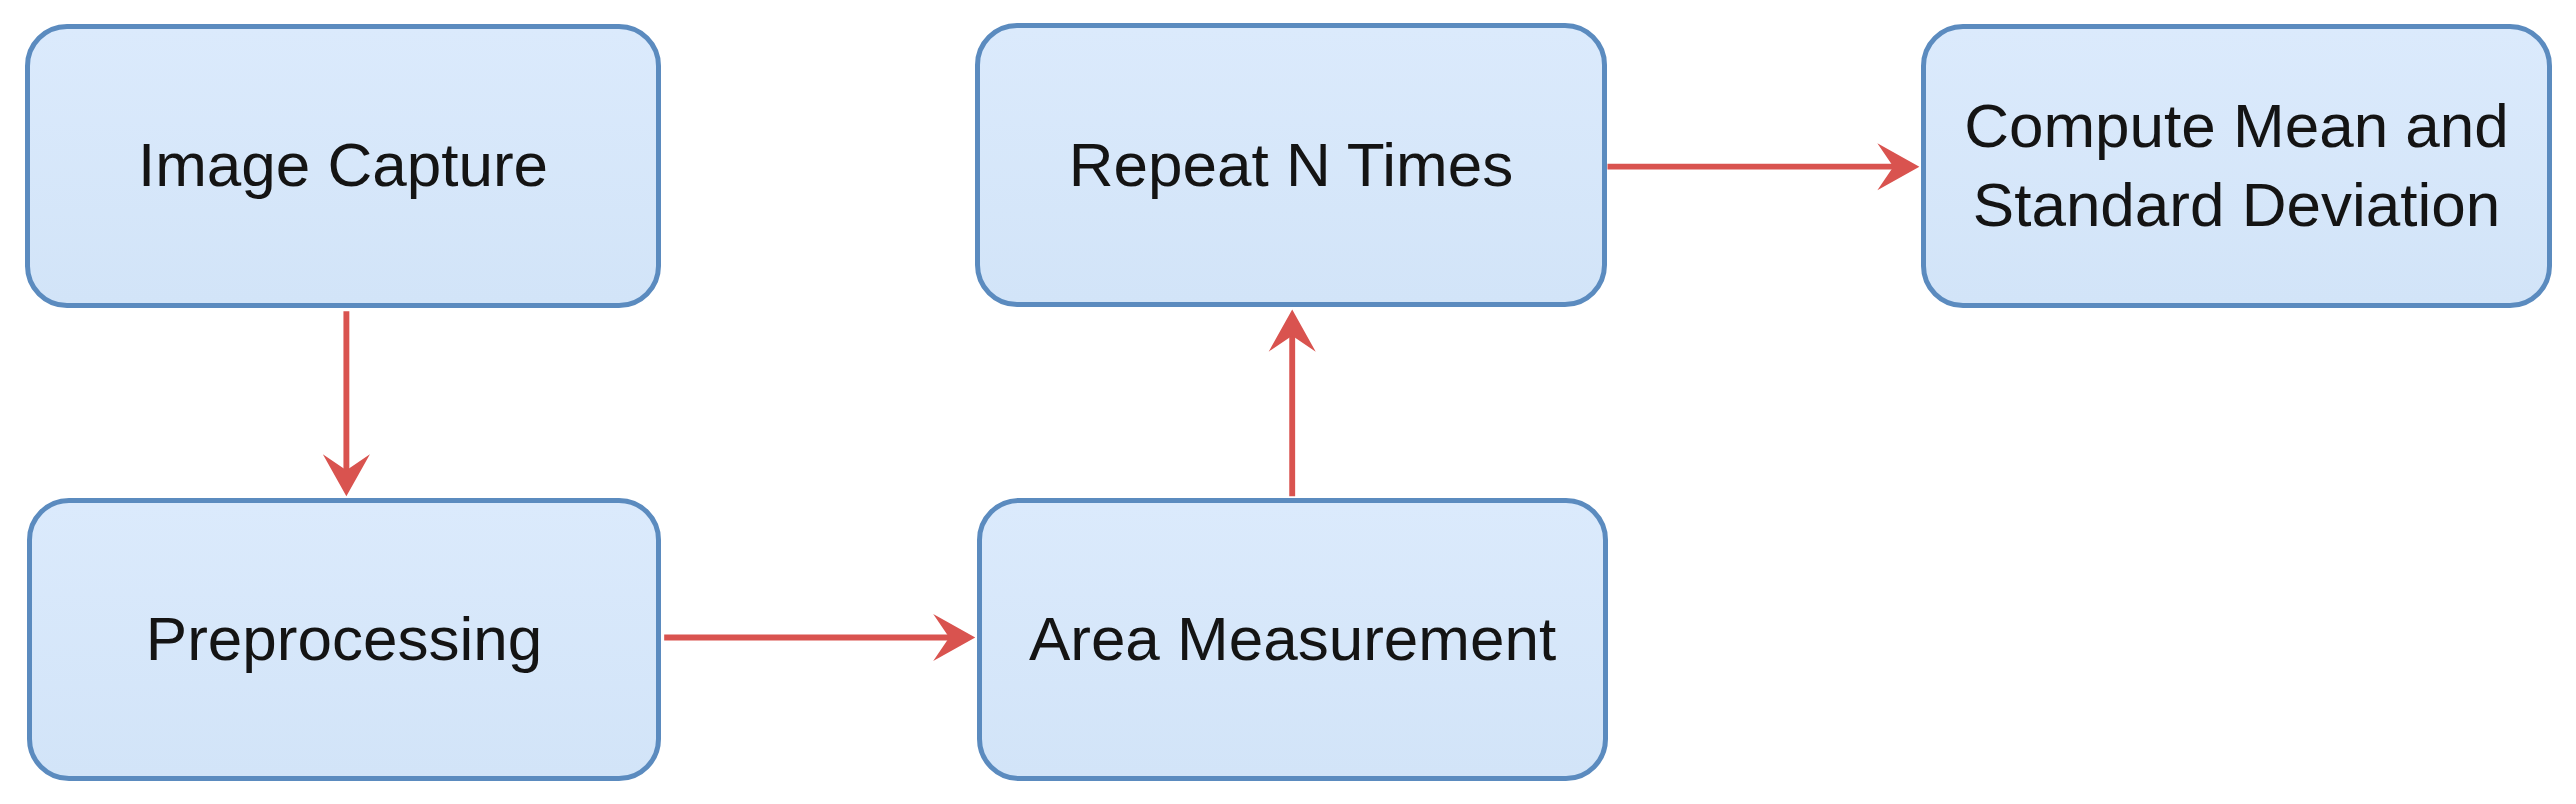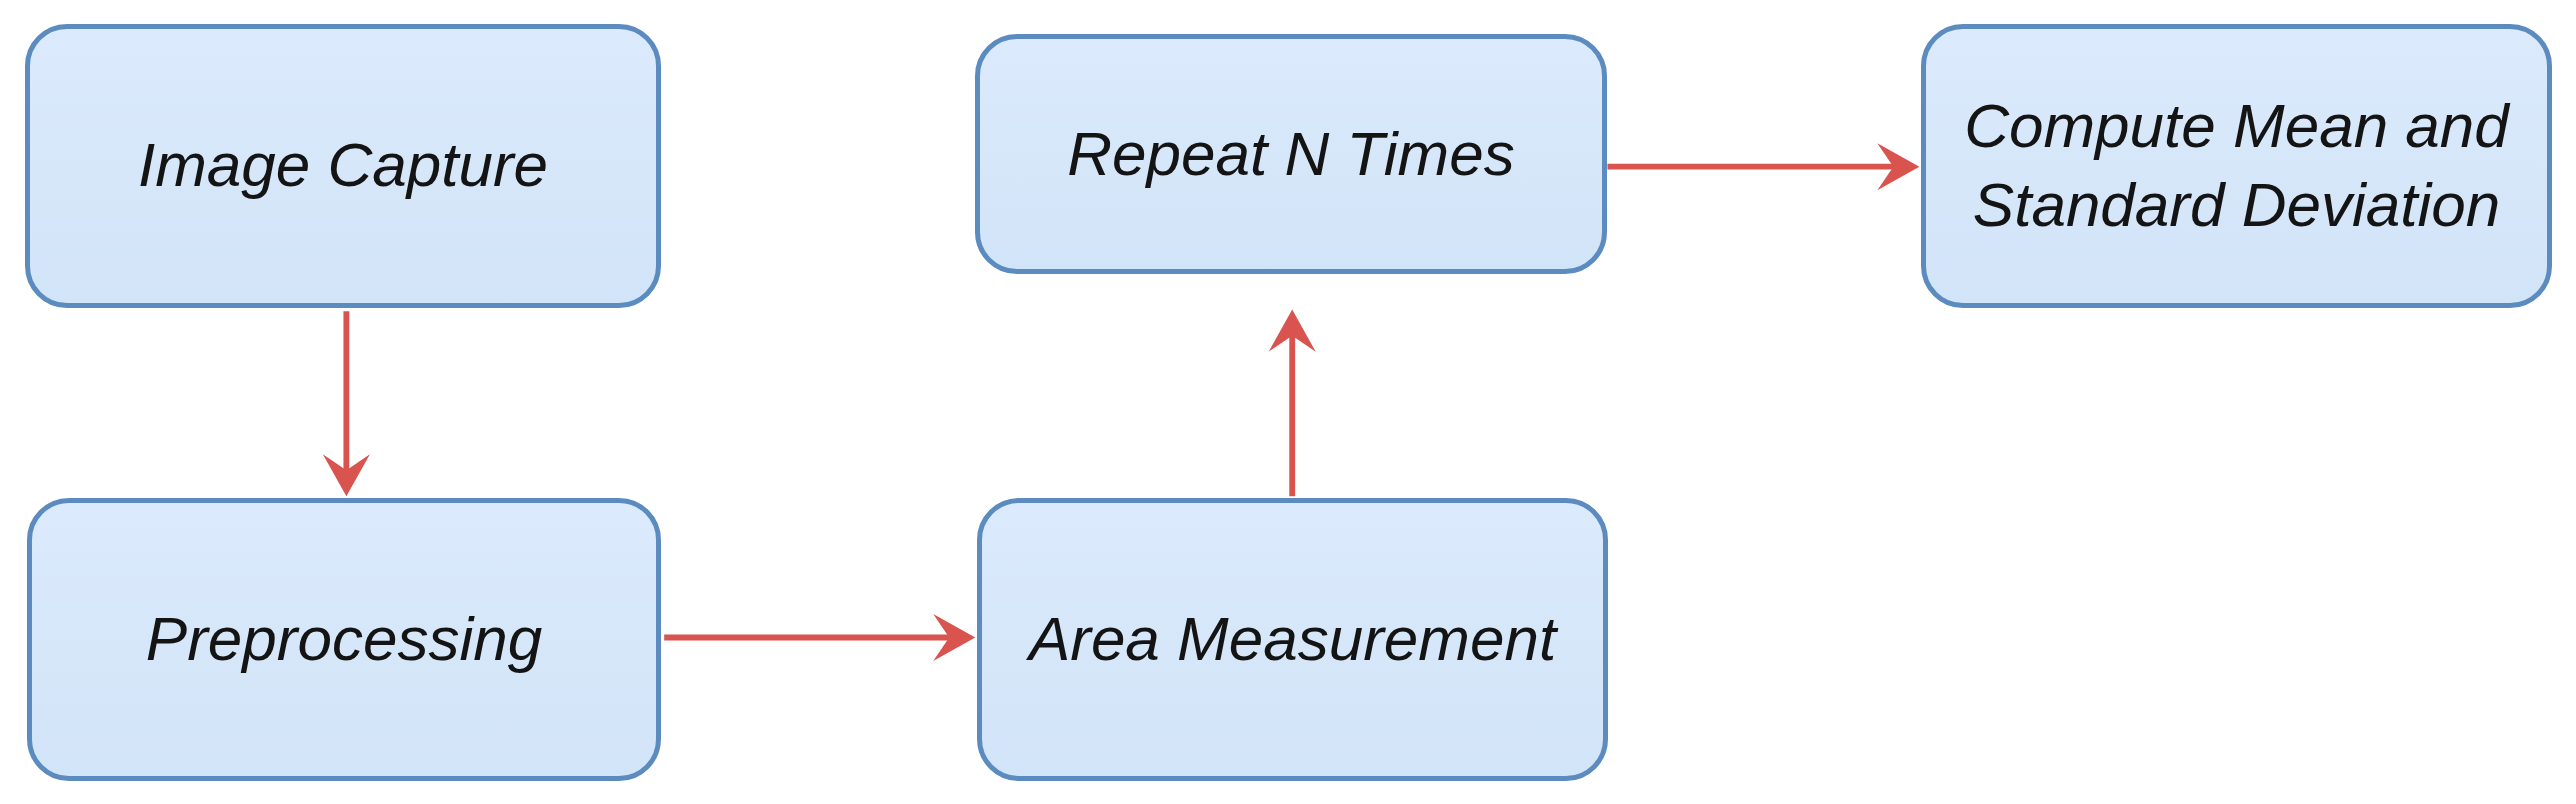--- a/index.html
+++ b/index.html
@@ -14,40 +14,39 @@
   html, body {
     background: var(--bg-color);
     font-family: "Liberation Sans", sans-serif;
   }
   .canvas {
     position: relative;
     width: 2576px;
     height: 805px;
     background: var(--bg-color);
     overflow: hidden;
-    font-style: italic;
   }
   .node {
     position: absolute;
     border: 5px solid var(--box-border);
     border-radius: 42px;
     background: linear-gradient(180deg, var(--box-fill-top) 0%, var(--box-fill-bottom) 100%);
     display: flex;
     align-items: center;
     justify-content: center;
     text-align: center;
     color: var(--text-color);
     font-size: 62px;
     line-height: 1.27;
     padding: 0 18.5px;
   }
   .node .label { display: block; }
 
   #node-image-capture   { left: 25px;   top: 23.5px;  width: 636px; height: 284px; }
-  #node-repeat-n-times  { left: 975px; top: 34px;  width: 632px; height: 240px; }
+  #node-repeat-n-times  { left: 975px; top: 23px;  width: 632px; height: 284px; }
   #node-compute-mean-std{ left: 1921px; top: 23.5px;  width: 631px; height: 284px; }
   #node-preprocessing   { left: 27px;   top: 498px; width: 634px; height: 283px; }
   #node-area-measurement{ left: 977px; top: 498px; width: 631px; height: 283px; justify-content: center; }
 
   svg.edges {
     position: absolute;
     left: 0; top: 0;
     width: 2576px;
     height: 805px;
     pointer-events: none;

